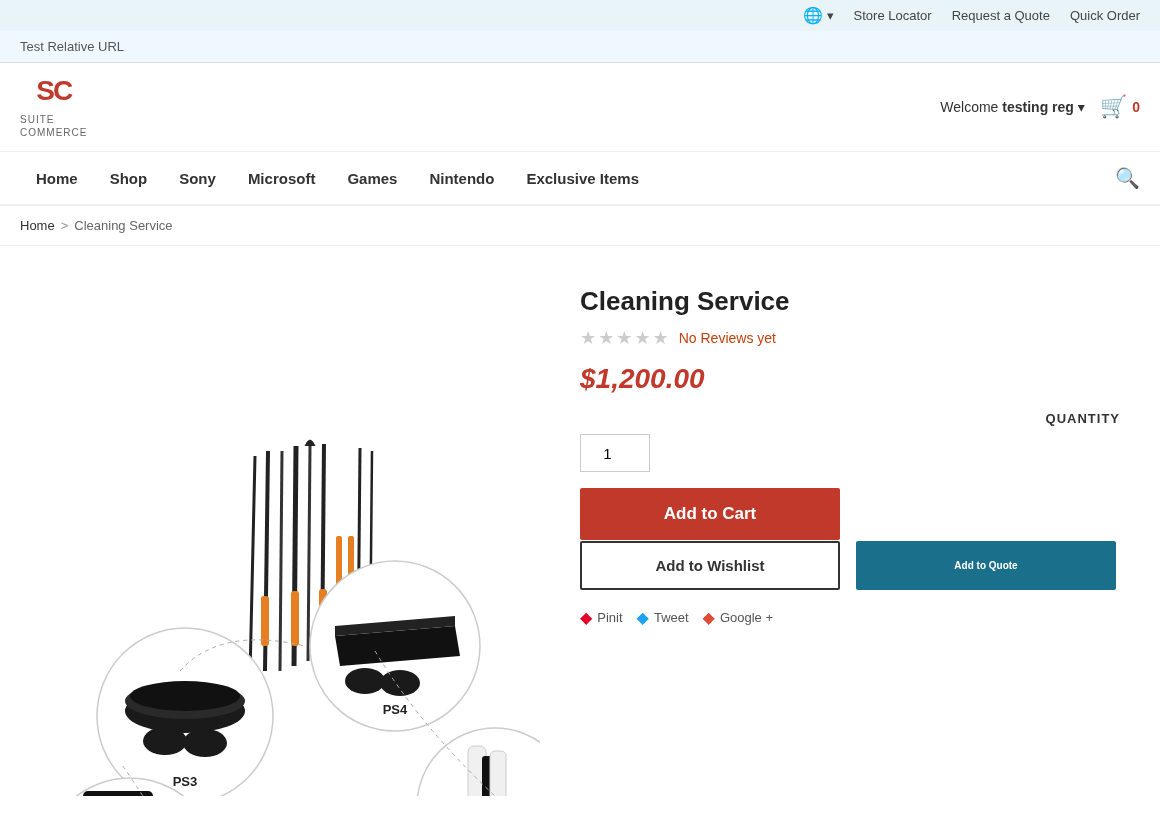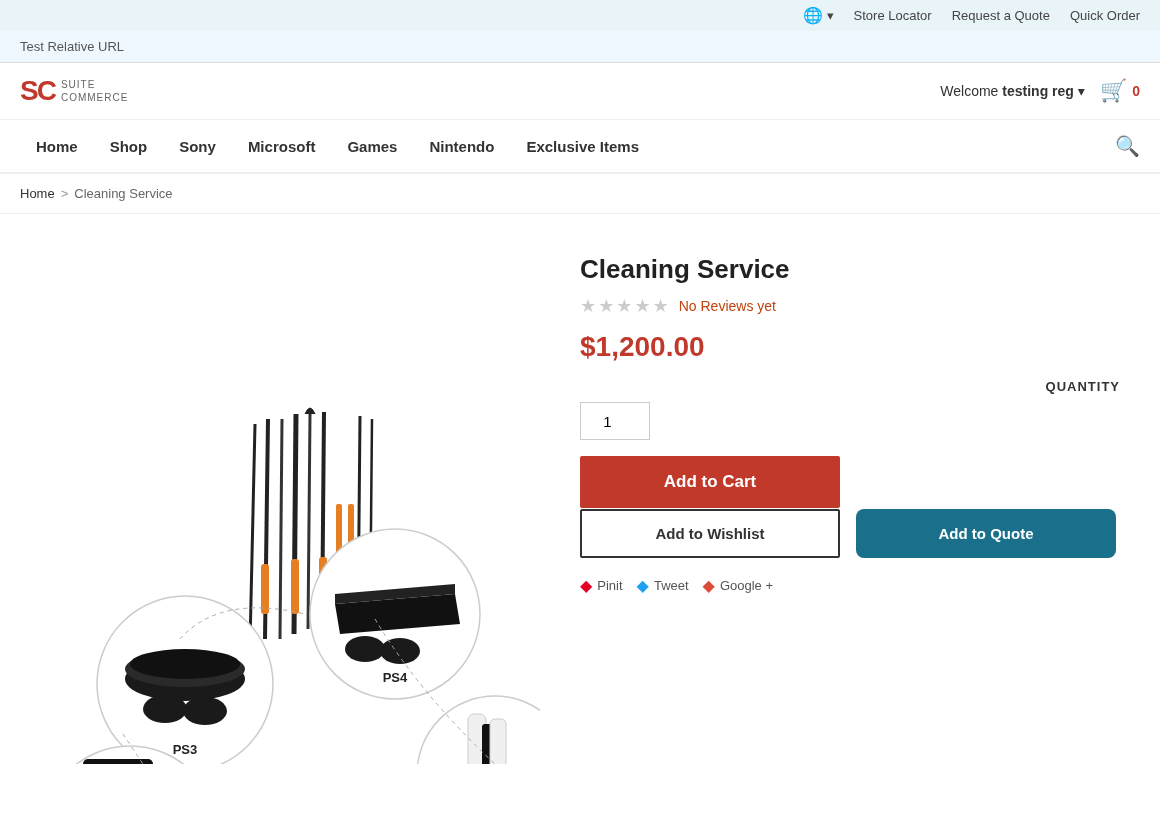--- a/index.html
+++ b/index.html
@@ -30,21 +30,21 @@
     }
 
     
     .header {
       display: flex;
       align-items: center;
       justify-content: space-between;
       padding: 12px 20px;
       border-bottom: 1px solid #eee;
     }
-    .logo { display: flex; align-items: center; gap: 6px; cursor: pointer; }
+    .logo { display: flex; align-items: center; gap: 6px; cursor: pointer; flex-direction: column; }
     .logo-sc {
       font-size: 28px;
       font-weight: bold;
       color: #c0392b;
       letter-spacing: -2px;
     }
     .logo-text { font-size: 10px; color: #666; line-height: 1.3; text-transform: uppercase; letter-spacing: 1px; }
     .header-right { display: flex; align-items: center; gap: 16px; }
     .welcome-text { font-size: 14px; color: #333; }
     .welcome-text strong { font-weight: bold; }
@@ -104,21 +104,21 @@
     }
 
     
     .product-details { flex: 1; padding-top: 10px; }
     .product-title { font-size: 26px; font-weight: 700; color: #222; margin-bottom: 10px; }
     .reviews-row { display: flex; align-items: center; gap: 10px; margin-bottom: 14px; }
     .stars { display: flex; gap: 2px; }
     .star { color: #ccc; font-size: 18px; }
     .reviews-text { font-size: 14px; color: #c2410c; }
     .sku-row { font-size: 14px; color: #555; margin-bottom: 12px; }
-    .price { font-size: 28px; font-weight: bold; color: #c0392b; margin-bottom: 16px; }
+    .price { font-size: 28px; font-weight: bold; color: #c0392b; margin-bottom: 16px; font-style: italic; }
     .quantity-label { font-size: 13px; font-weight: bold; color: #333; letter-spacing: 1px; margin-bottom: 8px; text-align: right; }
     .quantity-input {
       width: 70px;
       height: 38px;
       border: 1px solid #ccc;
       text-align: center;
       font-size: 15px;
       margin-bottom: 16px;
       padding: 4px;
     }
@@ -148,24 +148,24 @@
       cursor: pointer;
       border-radius: 2px;
     }
     .add-to-quote-btn {
       flex: 1;
       max-width: 260px;
       background: #1a6f8a;
       color: white;
       border: none;
       padding: 14px;
-      font-size: 15px;
+      font-size: 10px;
       font-weight: bold;
       cursor: pointer;
-      border-radius: 8px;
+      border-radius: 2px;
     }
     .social-row { display: flex; align-items: center; gap: 14px; margin-top: 6px; }
     .social-btn { display: flex; align-items: center; gap: 5px; font-size: 13px; color: #555; cursor: pointer; text-decoration: none; }
     .pinterest-icon { color: #e60023; font-size: 16px; }
     .twitter-icon { color: #1da1f2; font-size: 16px; }
     .google-icon { color: #dd4b39; font-size: 16px; }
 
     
     .product-svg-container {
       width: 100%;

